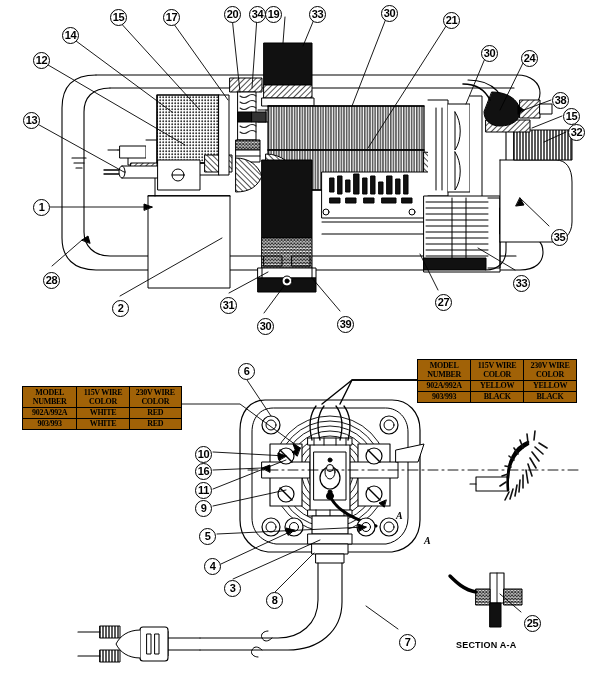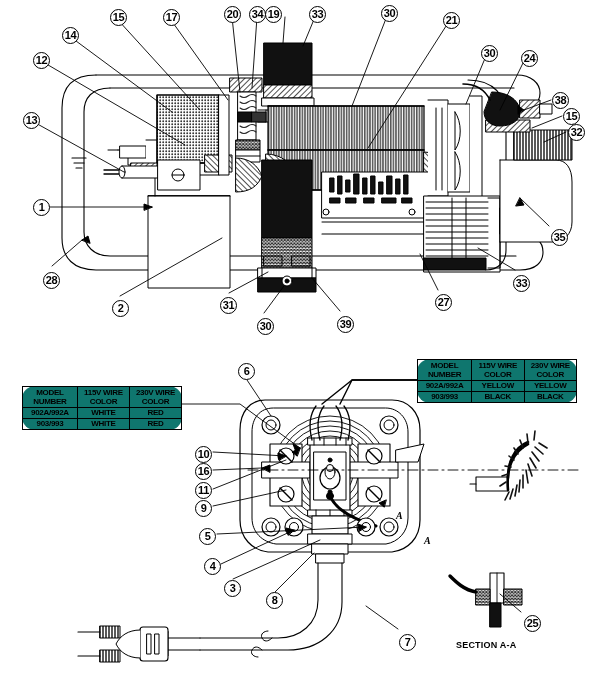--- a/index.html
+++ b/index.html
@@ -8,22 +8,22 @@
   #root{position:relative;width:602px;height:679px;}
   svg.layer{position:absolute;left:0;top:0;width:602px;height:679px;}
 
   
   .callout{position:absolute;width:17px;height:17px;border:1.4px solid #000;
            border-radius:50%;background:#fff;box-sizing:border-box;
            font-size:11px;font-weight:bold;line-height:14px;text-align:center;
            font-family:"Liberation Sans", sans-serif;letter-spacing:-0.4px;}
 
   
-  .wtable{position:absolute;border-collapse:collapse;background:#0f766e;
-          font-family:Liberation Sans, sans-serif;border-radius:13px;}
+  .wtable{position:absolute;border-collapse:collapse;background:#a16207;
+          font-family:Liberation Serif, serif;}
   .wtable td,.wtable th{border:1.2px solid #000;text-align:center;
           font-size:8px;font-weight:bold;padding:0;line-height:9.5px;
           letter-spacing:-0.3px;}
   .wtable .hd{height:20px;width:60px;}
   .wtable .bd{height:10px;}
   #table-left{left:22px;top:386px;width:160px;}
   #table-right{left:417px;top:359px;width:160px;}
 
   .seclabel{position:absolute;font-size:9px;font-weight:bold;
             letter-spacing:0.2px;font-family:"Liberation Sans", sans-serif;text-align:center;}

